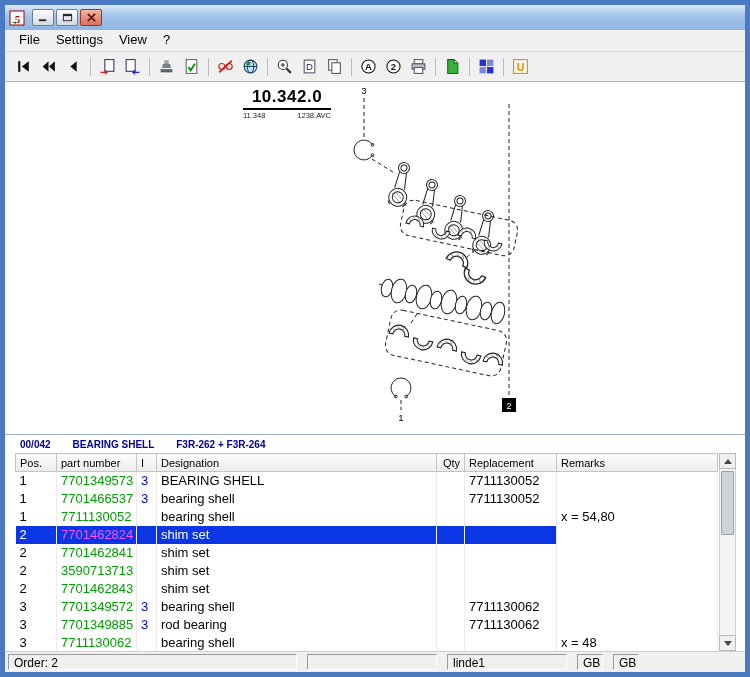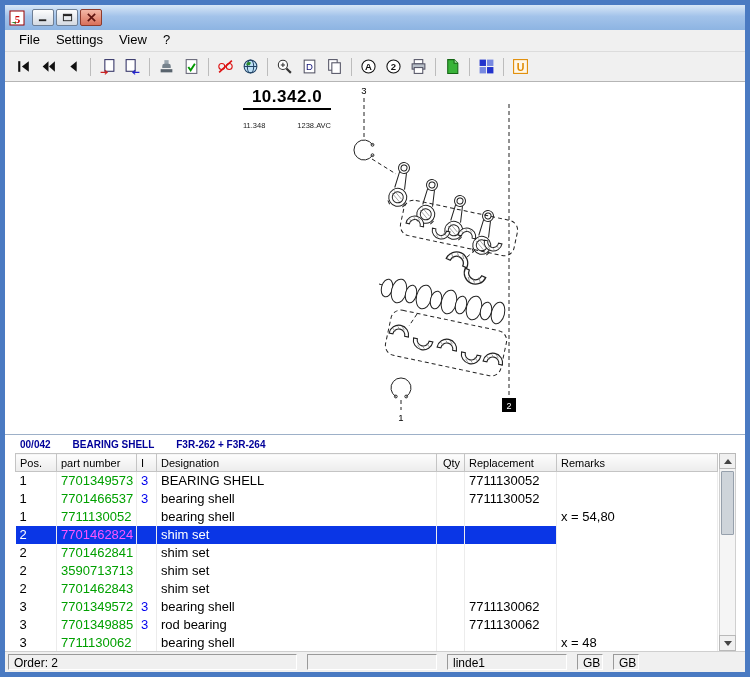--- a/index.html
+++ b/index.html
@@ -25,21 +25,21 @@
   
   .toolbar{height:30px;flex:none;background:#f0f0f0;border-bottom:1px solid #b5b5b5;display:flex;align-items:center;padding:0 6px}
   .tb-btn{width:25px;height:24px;border:1px solid transparent;background:transparent;display:flex;align-items:center;justify-content:center;padding:0}
   .tb-ic svg{width:17px;height:17px;display:block}
   .tb-sep{width:1px;height:18px;background:#bcbcbc;margin:0 4px;flex:none}
 
   
   .diagram{height:352px;flex:none;background:#fff;position:relative;overflow:hidden}
   .fig-head{position:absolute;left:238px;top:5px;width:88px;text-align:center;z-index:2}
   .fig-num{font-size:17px;font-weight:bold;letter-spacing:.5px;border-bottom:2px solid #000;padding-bottom:1px}
-  .fig-sub{display:flex;justify-content:space-between;font-size:7.5px;margin-top:11px;color:#222}
+  .fig-sub{display:flex;justify-content:space-between;font-size:7.5px;margin-top:1px;color:#222}
   .drawing{position:absolute;left:0;top:0;width:100%;height:100%}
 
   
   .parts{flex:1;min-height:0;display:flex;flex-direction:column;background:#fff;border-top:1px solid #9db0c8}
   .parts-header{flex:none;padding:4px 0 3px 15px;font-weight:bold;font-size:10px;color:var(--section-header-navy,#000099)}
   .parts-header span{margin-right:22px}
   .table-wrap{flex:1;min-height:0;position:relative;overflow:hidden;padding:0 26px 0 10px}
   table{border-collapse:collapse;table-layout:fixed;width:702px}
   th{background:linear-gradient(#fdfdfd,#ececec);border:1px solid #c4c4c4;font-weight:normal;text-align:left;height:18px;padding:0 4px;font-size:11px;white-space:nowrap;overflow:hidden}
   td{height:18px;padding:0 4px;font-size:13px;border-right:1px solid #ececec;white-space:nowrap;overflow:hidden}

